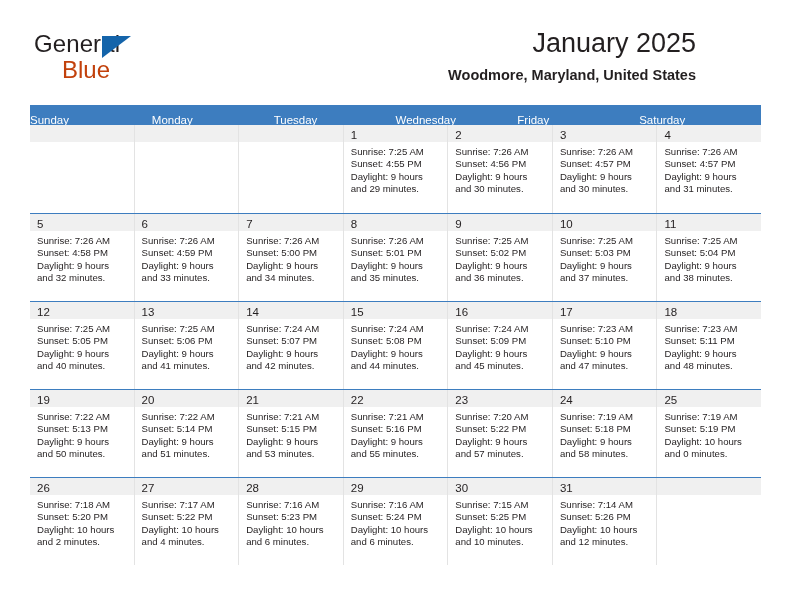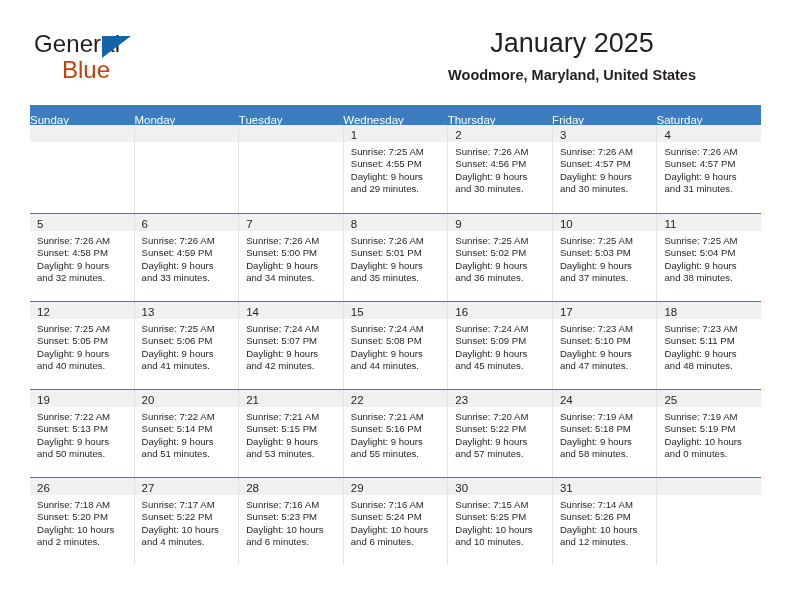--- a/index.html
+++ b/index.html
@@ -66,21 +66,20 @@
     position: absolute;
     right: 0;
     top: 0;
     text-align: right;
   }
   .cal-title {
     font-size: 27px;
     color: #231f20;
     line-height: 34px;
     white-space: nowrap;
-    text-align: center;
   }
   .cal-subtitle {
     font-size: 14.5px;
     color: #231f20;
     line-height: 22px;
     margin-top: 4px;
     white-space: nowrap;
     font-weight: bold;
   }
 
@@ -163,21 +162,20 @@
       <div class="cal-subtitle">Woodmore, Maryland, United States</div>
     </div>
   </div>
 
   <div class="calendar">
     <div class="weekday-row">
       <div class="weekday">Sunday</div>
       <div class="weekday">Monday</div>
       <div class="weekday">Tuesday</div>
       <div class="weekday">Wednesday</div>
-      <div class="weekday">Thursday</div>
       <div class="weekday">Friday</div>
       <div class="weekday">Saturday</div>
     </div>
 
     <div class="week-row first">
       <div class="day-cell empty">
         <div class="day-num-band"><span class="day-num"></span></div>
 
       </div>
       <div class="day-cell empty">

